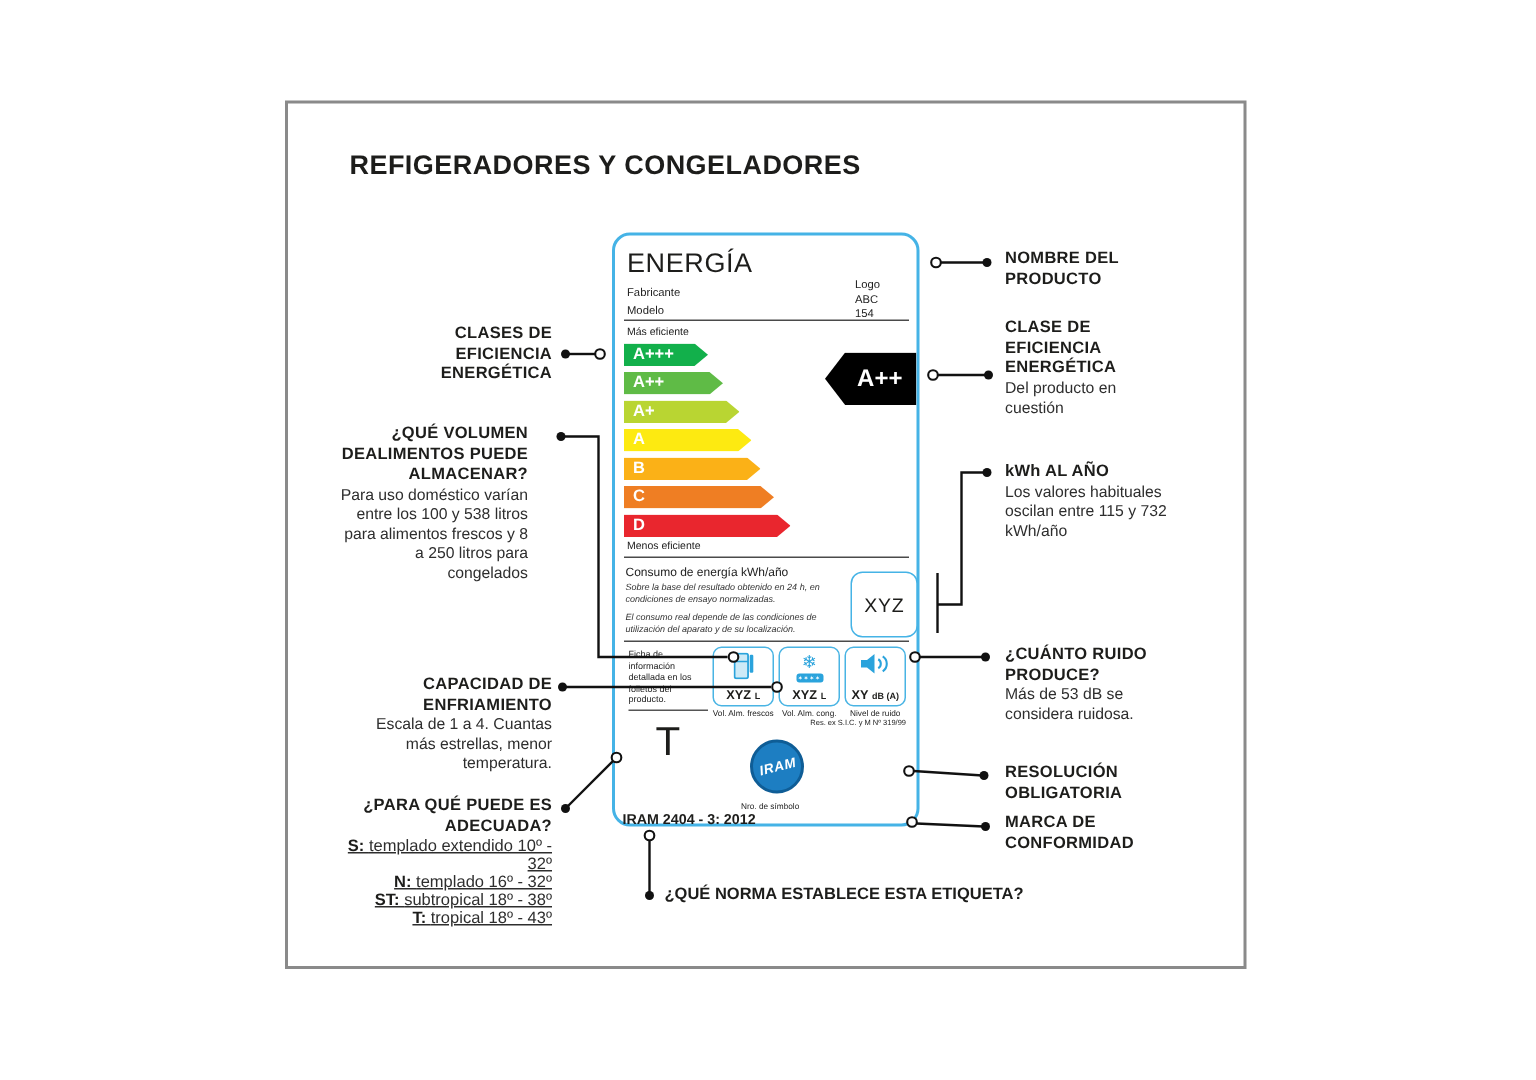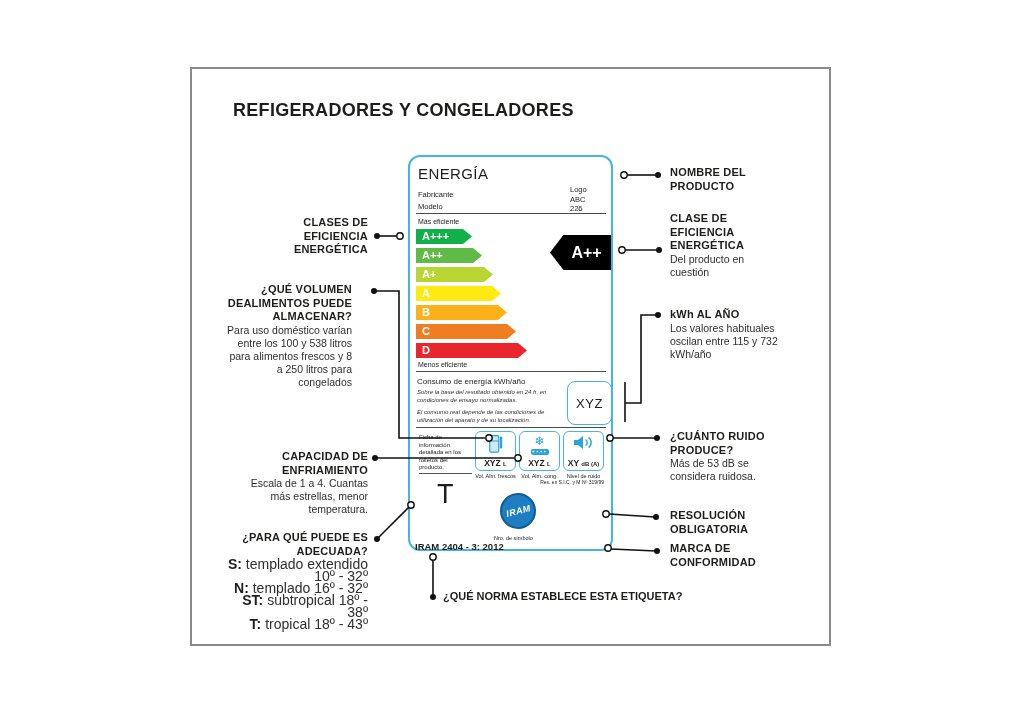--- a/index.html
+++ b/index.html
@@ -3,21 +3,21 @@
 <meta charset="utf-8">
 <style>
   * { margin:0; padding:0; box-sizing:border-box; }
   html,body { width:1024px; height:720px; background:#ffffff; font-family:"Liberation Sans", sans-serif; color:#1d1d1b; }
   #canvas { position:relative; width:1024px; height:720px; overflow:hidden; }
   .frame { position:absolute; left:190px; top:67px; width:641px; height:579px; border:2px solid #8a8a8a; background:#ffffff; }
   .page-title { position:absolute; left:233px; top:100px; font-size:18px; font-weight:bold; letter-spacing:.3px; }
 
   
   .energy-label { position:absolute; left:408px; top:155px; width:205px; height:396px; border:2.5px solid #45b3e6; border-radius:12px; background:#fff; }
-  .el-title { position:absolute; left:8px; top:8px; font-size:15px; font-weight:500; letter-spacing:.4px; }
+  .el-title { position:absolute; left:8px; top:8px; font-size:18px; font-weight:500; letter-spacing:.4px; }
   .el-field { position:absolute; left:8px; font-size:7.5px; color:#222; }
   .el-logo { position:absolute; left:160px; top:28px; font-size:7.5px; line-height:9.5px; color:#222; }
   .el-rule { position:absolute; left:6px; right:5px; border-top:1px solid #4a4a4a; }
   .el-small { position:absolute; left:8px; font-size:7px; color:#222; }
   .bars { position:absolute; left:6px; top:72px; }
   .eff-bar { height:15px; margin-bottom:4px; color:#fff; font-weight:bold; font-size:11px; line-height:15px; padding-left:6px;
              clip-path:polygon(0 0, calc(100% - 9px) 0, 100% 50%, calc(100% - 9px) 100%, 0 100%); }
   .indicator { position:absolute; left:140px; top:78px; width:61px; height:35px; background:#000; color:#fff; font-weight:bold; font-size:16px;
                clip-path:polygon(0 50%, 22% 0, 100% 0, 100% 100%, 22% 100%); text-align:center; line-height:35px; padding-left:12px; }
   .cons-title { position:absolute; left:7px; top:220px; font-size:8px; color:#222; }
@@ -41,21 +41,21 @@
   .cert-logo span { transform:rotate(-14deg); display:inline-block; }
   .cert-caption { position:absolute; left:84px; top:378px; font-size:5.5px; color:#222; }
   .standard { position:absolute; left:5px; top:384px; font-size:9.5px; font-weight:bold; }
 
   
   .ann { position:absolute; }
   .ann .hd { font-size:11px; font-weight:bold; line-height:13.5px; letter-spacing:.2px; color:#1d1d1b; }
   .ann .bd { font-size:10.5px; line-height:13px; color:#2e2e2e; }
   .ann.right-col { text-align:left; }
   .ann.left-col { text-align:right; }
-  .climate-items { font-size:14px; line-height:12px; color:#2e2e2e; }
+  .climate-items { font-size:11px; line-height:12px; color:#2e2e2e;text-decoration:underline; }
   .climate-items b { color:#1d1d1b; }
   .bottom-q { position:absolute; left:443px; top:590px; font-size:11px; font-weight:bold; white-space:nowrap; }
 
   svg.connectors { position:absolute; left:0; top:0; pointer-events:none; }
   .cline { stroke:#111; stroke-width:1.6; fill:none; }
   .cdot { fill:#111; }
   .cring { fill:#fff; stroke:#111; stroke-width:1.4; }
 </style>
 </head>
 <body>
@@ -65,21 +65,21 @@
 
   <h1 class="page-title">REFIGERADORES Y CONGELADORES</h1>
 
   <div class="energy-label">
     <div class="el-title">ENERGÍA</div>
     <div class="el-field" style="top:33px;">Fabricante</div>
     <div class="el-field" style="top:45px;">Modelo</div>
     <div class="el-logo">
       <div>Logo</div>
       <div>ABC</div>
-      <div>226</div>
+      <div>154</div>
     </div>
     <div class="el-rule" style="top:56px;"></div>
     <div class="el-small" style="top:61px;">Más eficiente</div>
 
     <div class="bars">
         <div class="eff-bar" style="width: 56px; background: rgb(18, 176, 75);">A+++</div>
         <div class="eff-bar" style="width: 66px; background: rgb(95, 187, 70);">A++</div>
         <div class="eff-bar" style="width: 77px; background: rgb(185, 213, 50);">A+</div>
         <div class="eff-bar" style="width: 85px; background: rgb(253, 234, 17);">A</div>
         <div class="eff-bar" style="width: 91px; background: rgb(251, 177, 23);">B</div>

